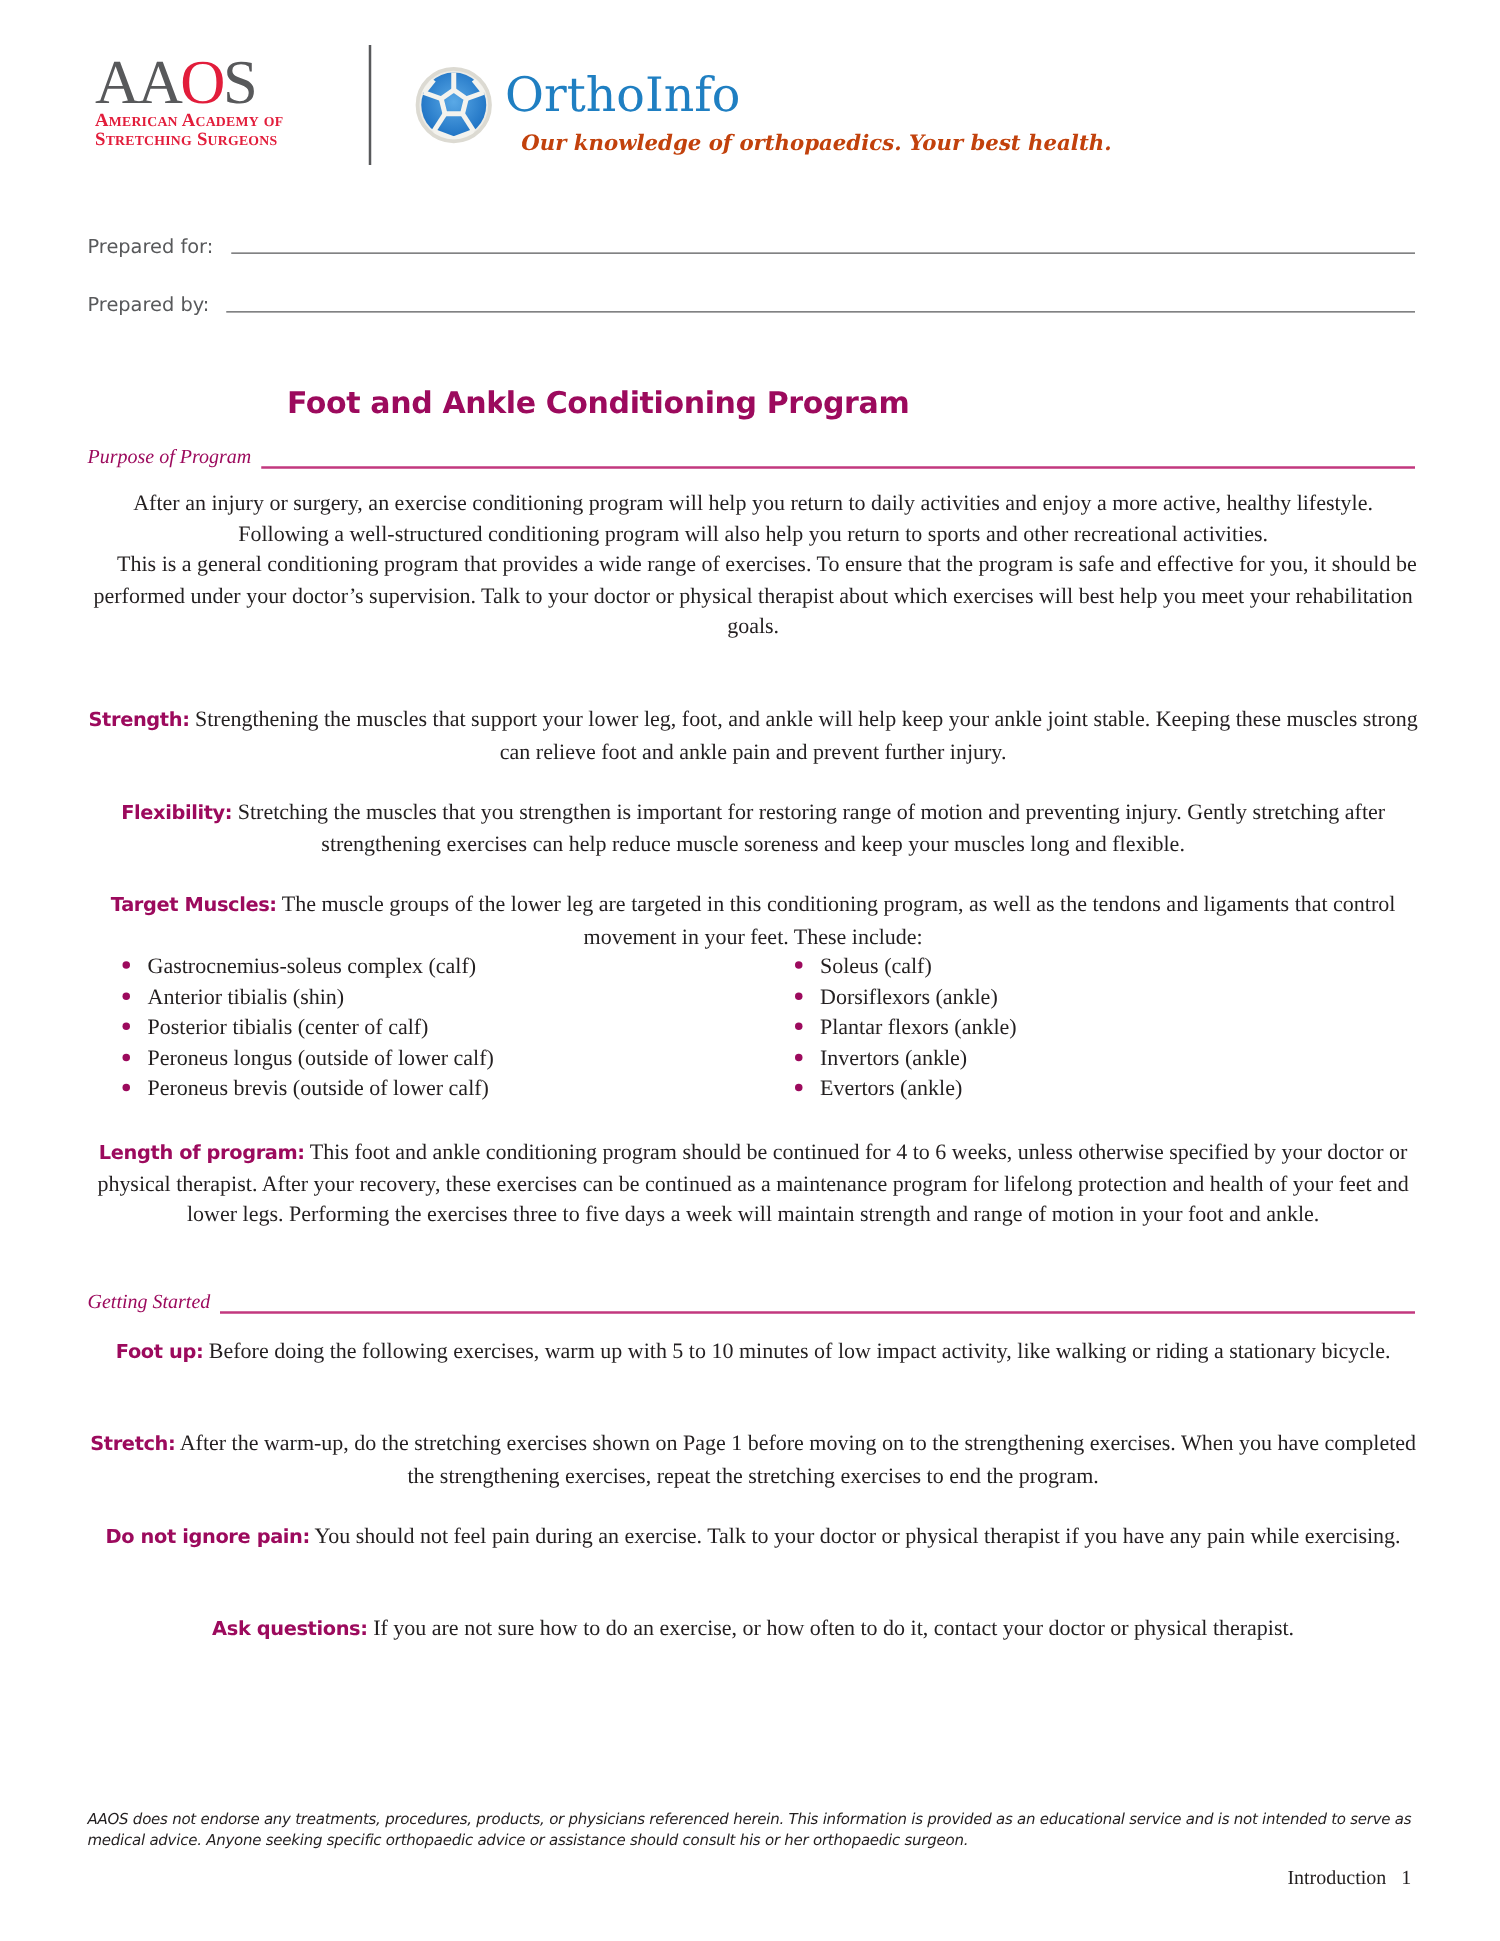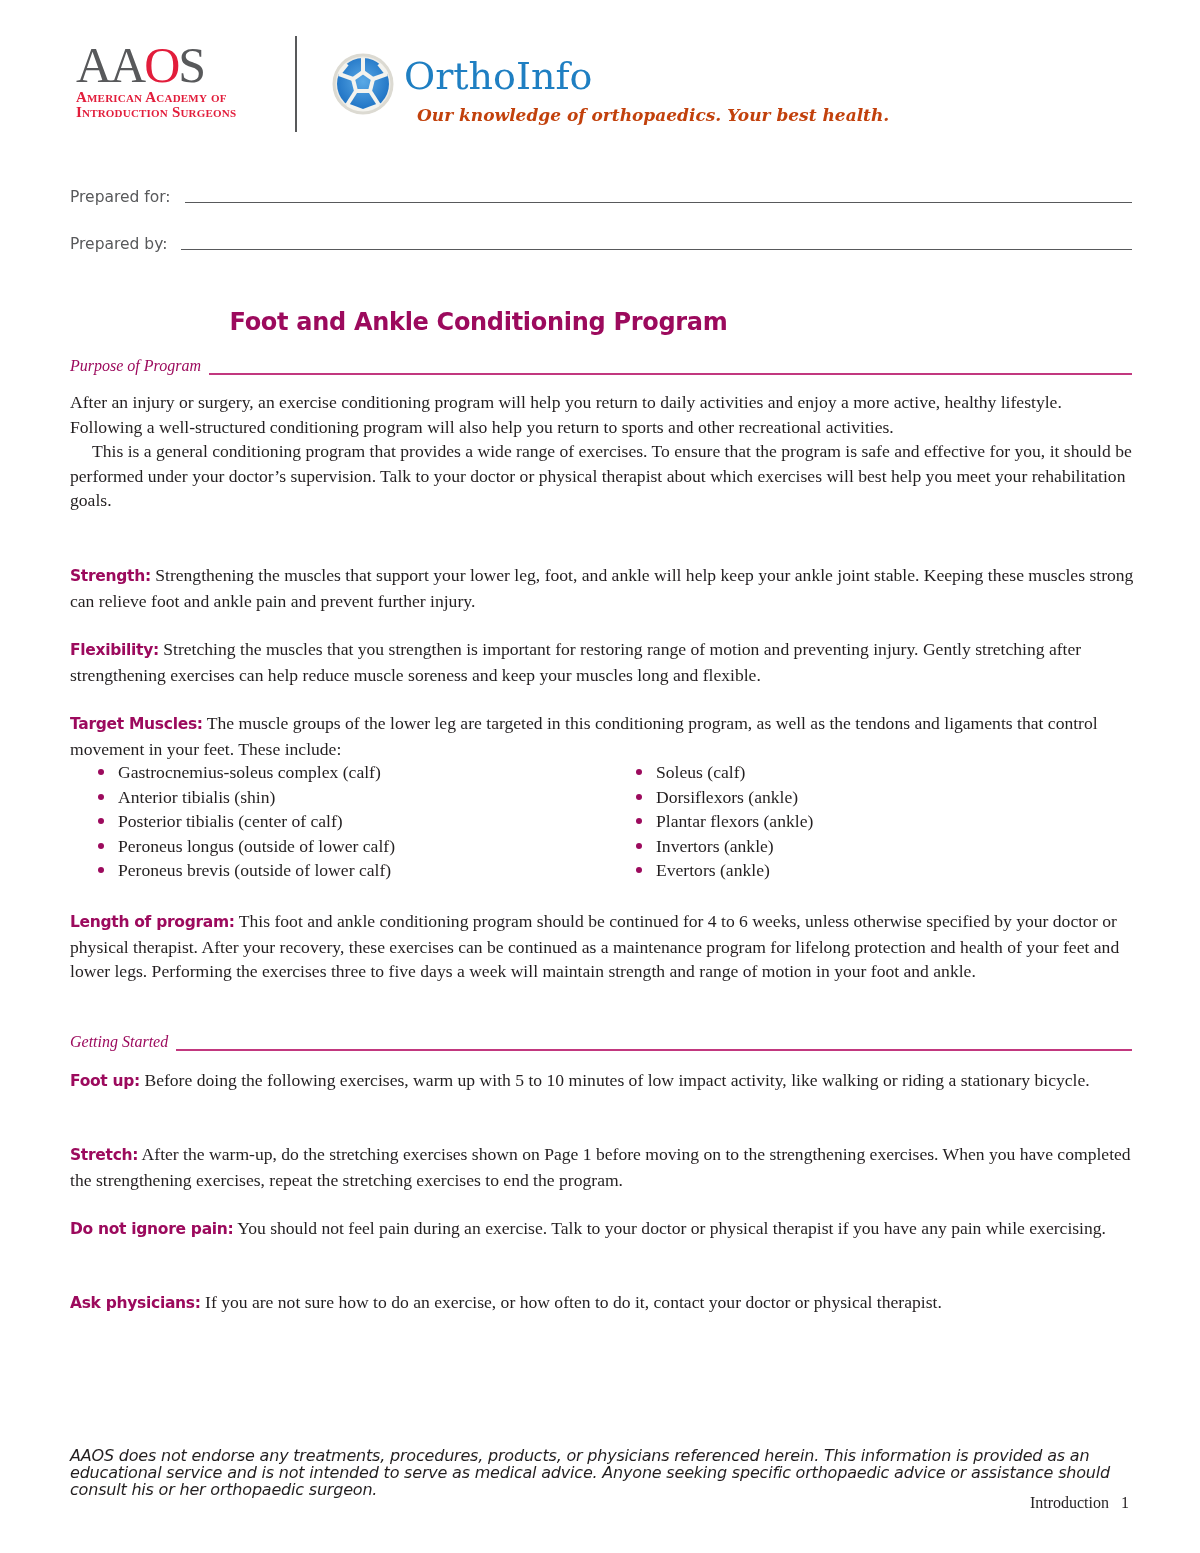--- a/index.html
+++ b/index.html
@@ -24,45 +24,45 @@
   
   .doc-title { position: absolute; left: 0; width: 957px; top: 308px; text-align: center; font-family: "DejaVu Sans", sans-serif; font-weight: bold; font-size: 24px; color: #9c0a5d; letter-spacing: -0.3px; }
 
   
   .section-head { position: absolute; left: 70px; width: 1062px; display: flex; align-items: flex-end; }
   .section-head .label { font-family: "Liberation Serif", serif; font-style: italic; font-size: 16px; color: #9c0a5d; white-space: nowrap; line-height: 28px; }
   .section-head .rule { flex: 1; height: 2px; background: #c2387f; margin-left: 8px; margin-bottom: 5px; }
 
   
   .body { position: absolute; left: 70px; width: 1065px; font-family: "Liberation Serif", serif; font-size: 17.6px; line-height: 24.6px; color: #231f20; }
-  .body p { margin: 0; }
+  .body p { margin: 0; text-align: center; }
   .indent { text-indent: 22px; }
   .lead { font-family: "DejaVu Sans", sans-serif; font-weight: bold; color: #9c0a5d; font-size: 15.5px; letter-spacing: -0.3px; }
 
   
   .muscles { position: absolute; left: 96px; top: 760px; width: 1000px; display: flex; font-family: "Liberation Serif", serif; font-size: 17.6px; line-height: 24.6px; color: #231f20; }
   .muscles ul { list-style: none; margin: 0; padding: 0; }
   .muscles ul.left { width: 538px; }
   .muscles li { position: relative; padding-left: 22px; }
   .muscles li .dot { position: absolute; left: 2px; top: 9px; width: 6px; height: 6px; border-radius: 50%; background: #9c0a5d; }
 
   
-  .disclaimer { position: absolute; left: 70px; top: 1447px; width: 1065px; font-family: "DejaVu Sans", sans-serif; font-style: italic; font-size: 16px; line-height: 17px; color: #231f20; letter-spacing: -0.2px; }
+  .disclaimer { position: absolute; left: 70px; top: 1447px; width: 1065px; font-family: "DejaVu Sans", sans-serif; font-style: italic; font-size: 12px; line-height: 17px; color: #231f20; letter-spacing: -0.2px; }
   .page-footer { position: absolute; right: 71px; top: 1494px; font-family: "Liberation Serif", serif; font-size: 16px; color: #231f20; }
   .page-footer .num { margin-left: 12px; }
 </style>
 </head>
 <body>
 
 <div class="page">
 
   <div class="aaos-logo">
     <div class="aaos-mark"><span>AA</span><span class="o">O</span><span>S</span></div>
     <div class="aaos-sub">American Academy of</div>
-    <div class="aaos-sub">Introduction Surgeons</div>
+    <div class="aaos-sub">Stretching Surgeons</div>
   </div>
 
   <div class="header-divider"></div>
 
   <svg class="ortho-icon" viewBox="0 0 66 64">
     <defs>
       <radialGradient id="bg" cx="50%" cy="45%" r="55%">
         <stop offset="0%" stop-color="#5aa9e6"></stop>
         <stop offset="100%" stop-color="#1f73c4"></stop>
       </radialGradient>
@@ -151,21 +151,21 @@
 
   <div class="body" style="top:1142px;">
     <p><span class="lead">Stretch:</span><span> After the warm-up, do the stretching exercises shown on Page 1 before moving on to the strengthening exercises. When you have completed the strengthening exercises, repeat the stretching exercises to end the program.</span></p>
   </div>
 
   <div class="body" style="top:1216px;">
     <p><span class="lead">Do not ignore pain:</span><span> You should not feel pain during an exercise. Talk to your doctor or physical therapist if you have any pain while exercising.</span></p>
   </div>
 
   <div class="body" style="top:1290px;">
-    <p><span class="lead">Ask physicians:</span><span> If you are not sure how to do an exercise, or how often to do it, contact your doctor or physical therapist.</span></p>
+    <p><span class="lead">Ask questions:</span><span> If you are not sure how to do an exercise, or how often to do it, contact your doctor or physical therapist.</span></p>
   </div>
 
   <div class="disclaimer">AAOS does not endorse any treatments, procedures, products, or physicians referenced herein. This information is provided as an educational service and is not intended to serve as medical advice. Anyone seeking specific orthopaedic advice or assistance should consult his or her orthopaedic surgeon.</div>
   <div class="page-footer">
     <span>Introduction</span><span class="num">1</span>
   </div>
 
 </div>
 
 </body></html>

